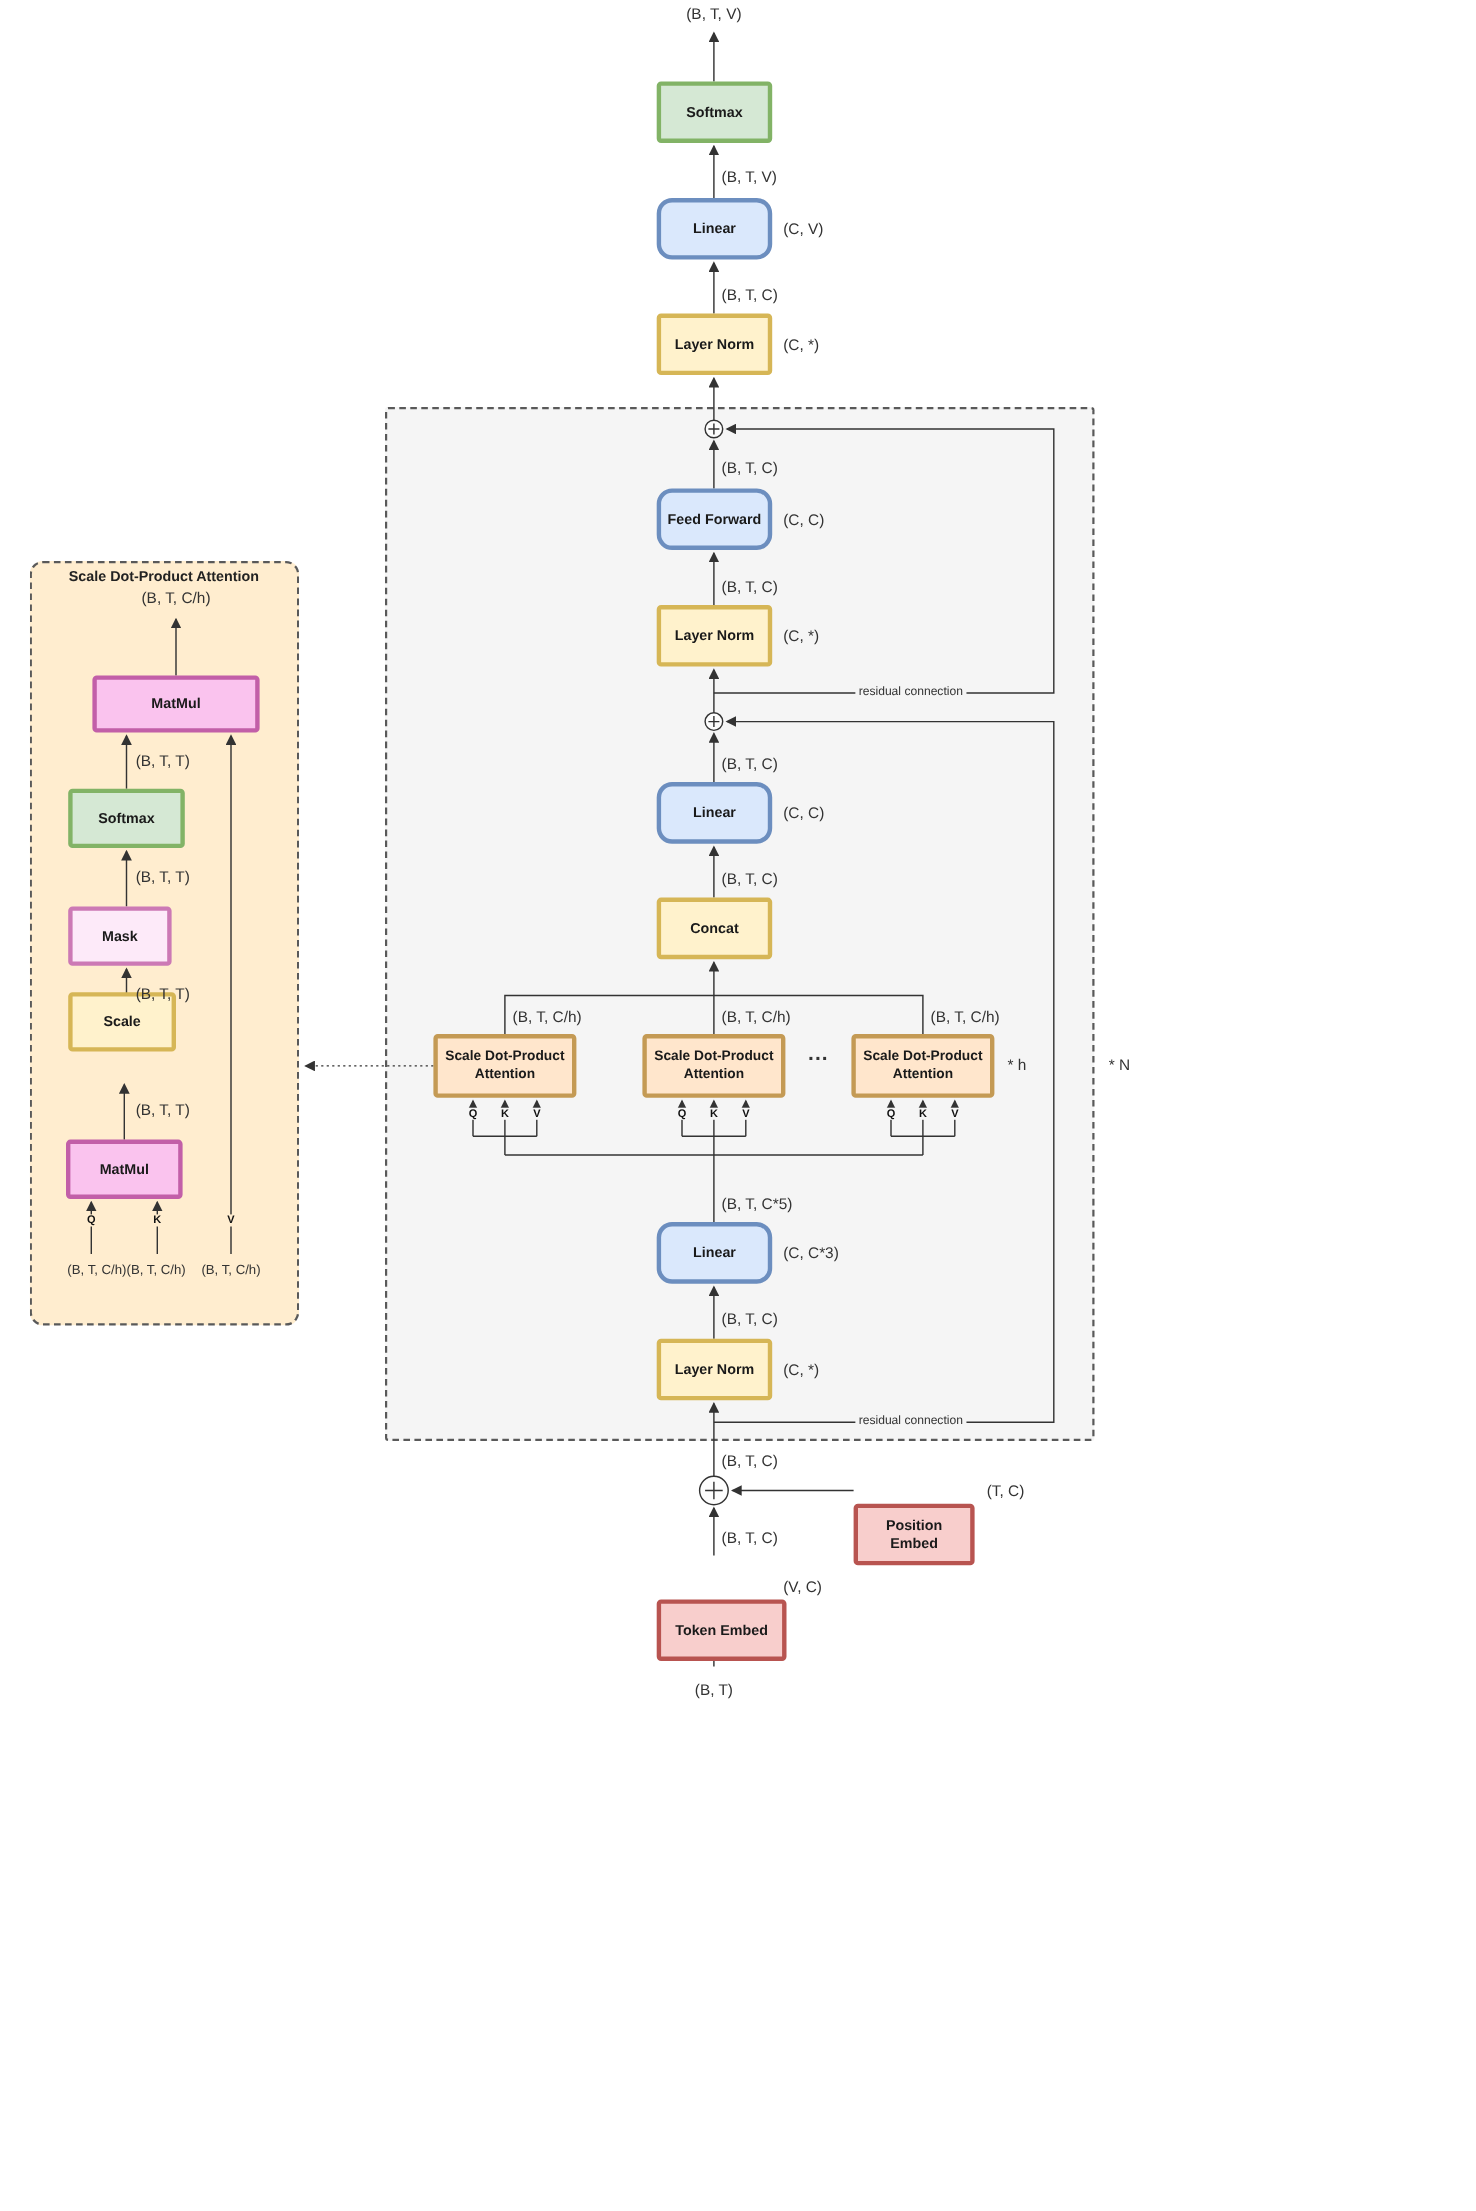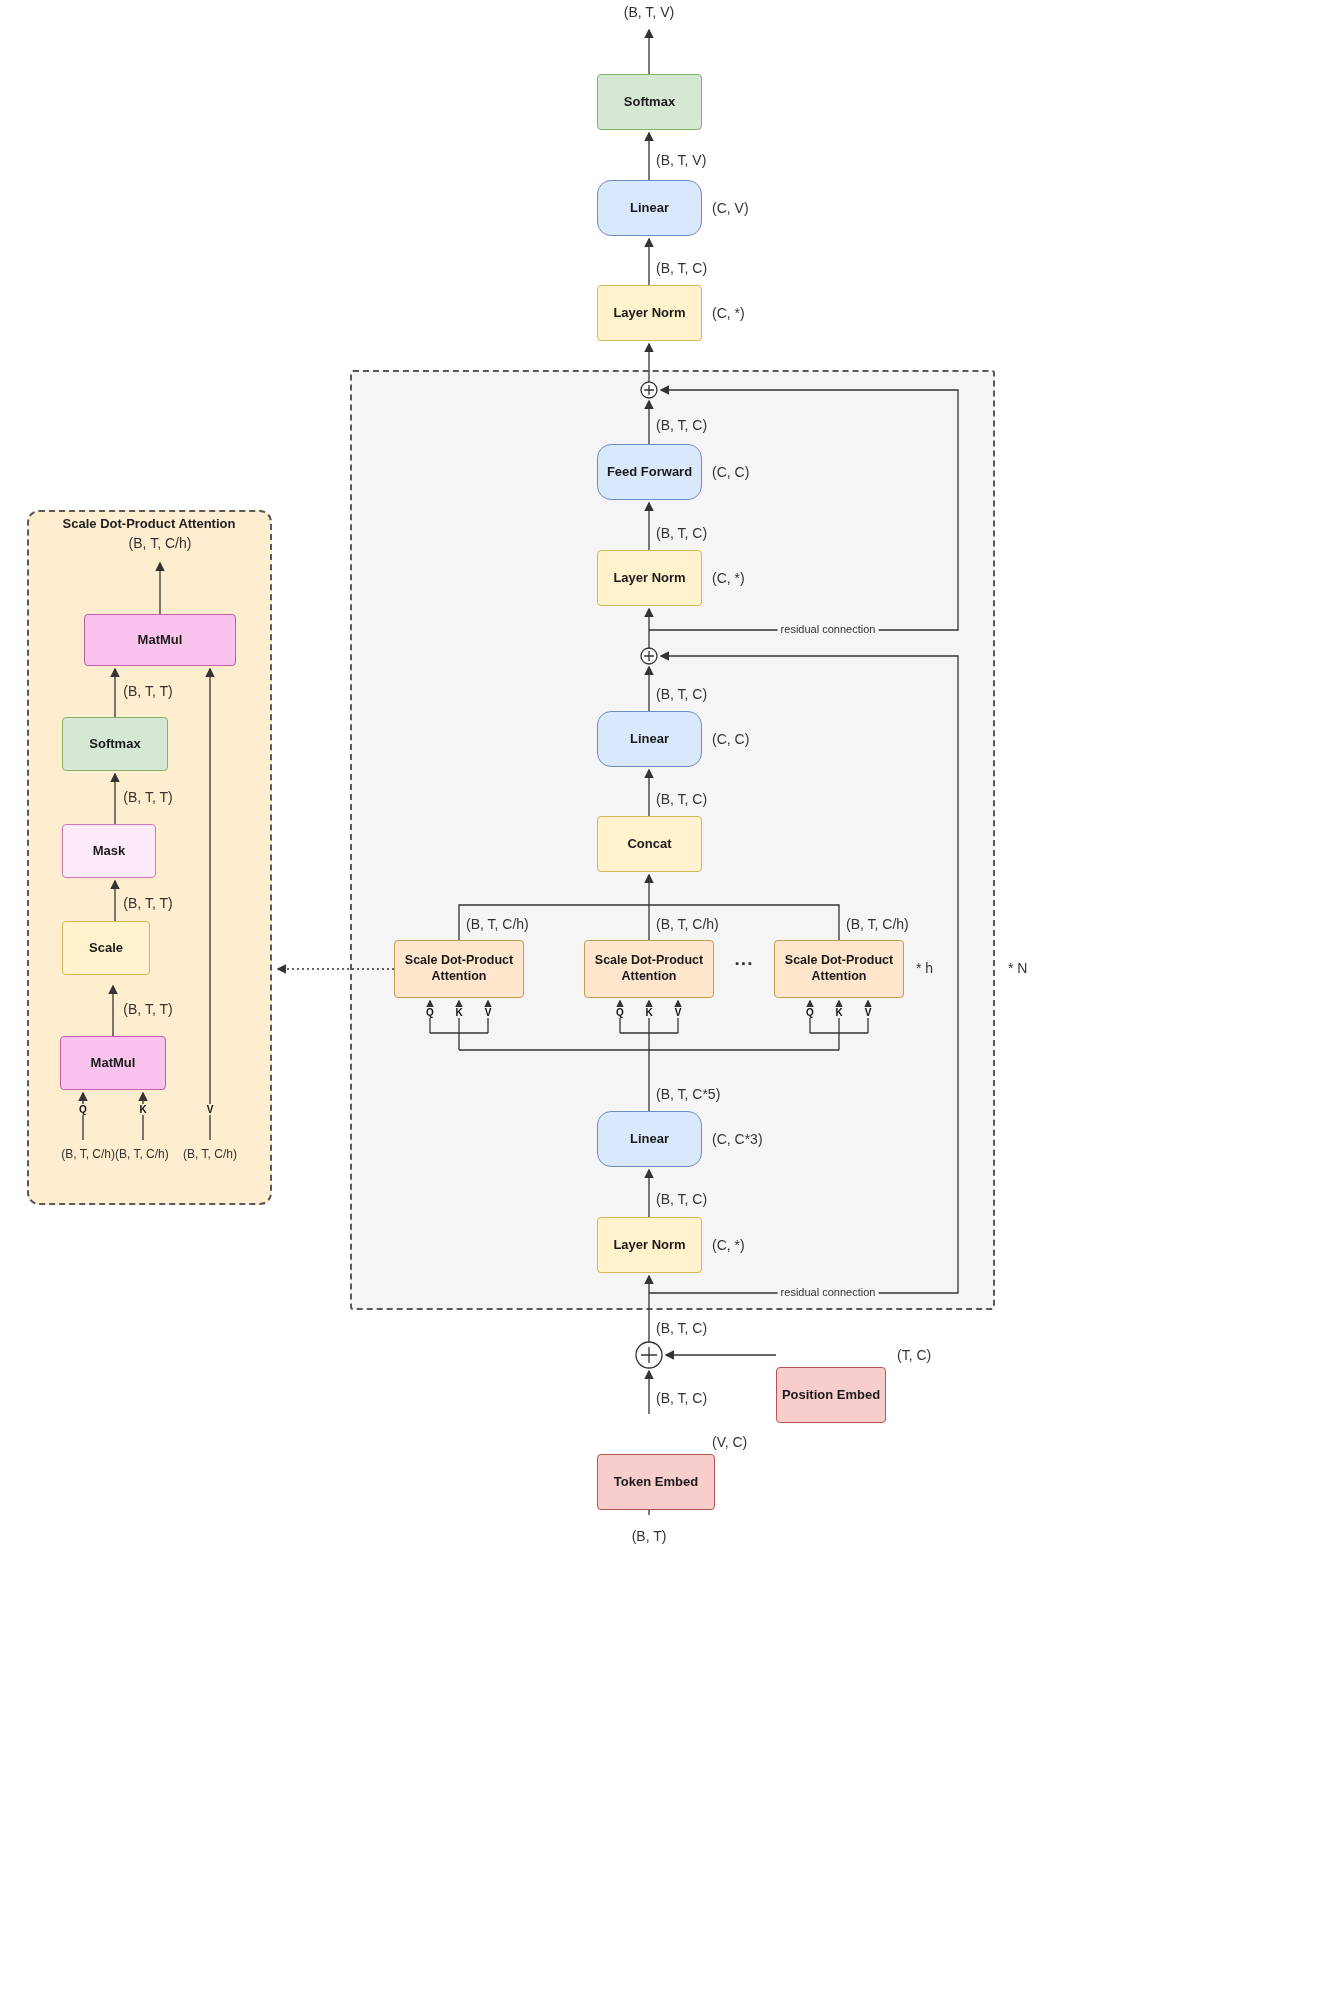--- a/index.html
+++ b/index.html
@@ -15,21 +15,21 @@
   *{margin:0;padding:0;box-sizing:border-box;}
   body{background:#ffffff;font-family:"Liberation Sans",sans-serif;}
   .canvas{position:relative;width:1342px;height:2010px;background:#ffffff;overflow:hidden;}
   .dashed-main{position:absolute;left:350px;top:370px;width:645px;height:940px;
     background:var(--block-fill);border:2px dashed #595959;border-radius:3px;}
   .detail-panel{position:absolute;left:27px;top:510px;width:245px;height:695px;
     background:var(--panel-fill);border:2px dashed #595959;border-radius:12px;}
   svg.wires{position:absolute;left:0;top:0;}
   .node{position:absolute;display:flex;align-items:center;justify-content:center;
     text-align:center;font-weight:bold;font-size:13px;color:#1a1a1a;
-    border:1px solid #ec4899;border-radius:4px;line-height:1.25;padding:3px;}
+    border:4px solid #ec4899;border-radius:4px;line-height:1.25;padding:3px;}
   .green{background:var(--green-fill);border-color:var(--green-stroke);}
   .blue{background:var(--blue-fill);border-color:var(--blue-stroke);border-radius:14px;}
   .yellow{background:var(--yellow-fill);border-color:var(--yellow-stroke);}
   .red{background:var(--red-fill);border-color:var(--red-stroke);margin-top:40px;}
   .tan{background:var(--tan-fill);border-color:var(--tan-stroke);font-size:12.5px;}
   .magenta{background:var(--magenta-fill);border-color:var(--magenta-stroke);}
   .lightpink{background:var(--lightpink-fill);border-color:var(--lightpink-stroke);}
   .lbl{position:absolute;font-size:14px;color:#333;white-space:nowrap;}
   .c{transform:translateX(-50%);}
   .bgg{background:var(--block-fill);padding:0 3px;text-align:center;}
@@ -120,21 +120,21 @@
   <div class="node tan" style="left:584px;top:940px;width:130px;height:58px">Scale Dot-Product Attention</div>
   <div class="node tan" style="left:774px;top:940px;width:130px;height:58px">Scale Dot-Product Attention</div>
   <div class="node blue" style="left:597px;top:1111px;width:105px;height:56px">Linear</div>
   <div class="node yellow" style="left:597px;top:1217px;width:105px;height:56px">Layer Norm</div>
   <div class="node red" style="left:776px;top:1327px;width:110px;height:56px">Position Embed</div>
   <div class="node red" style="left:597px;top:1414px;width:118px;height:56px">Token Embed</div>
 
   <div class="node magenta" style="left:84px;top:614px;width:152px;height:52px">MatMul</div>
   <div class="node green" style="left:62px;top:717px;width:106px;height:54px">Softmax</div>
   <div class="node lightpink" style="left:62px;top:824px;width:94px;height:54px">Mask</div>
-  <div class="node yellow" style="left:62px;top:921px;width:88px;height:54px">Scale</div>
+  <div class="node yellow" style="left:62px;top:902px;width:98px;height:54px">Scale</div>
   <div class="node magenta" style="left:60px;top:1036px;width:106px;height:54px">MatMul</div>
 
   <div class="lbl c" style="left:649px;top:4px">(B, T, V)</div>
   <div class="lbl" style="left:656px;top:152px">(B, T, V)</div>
   <div class="lbl" style="left:656px;top:260px">(B, T, C)</div>
   <div class="lbl" style="left:656px;top:417px">(B, T, C)</div>
   <div class="lbl" style="left:656px;top:525px">(B, T, C)</div>
   <div class="lbl" style="left:656px;top:686px">(B, T, C)</div>
   <div class="lbl" style="left:656px;top:791px">(B, T, C)</div>
   <div class="lbl" style="left:466px;top:916px">(B, T, C/h)</div>

